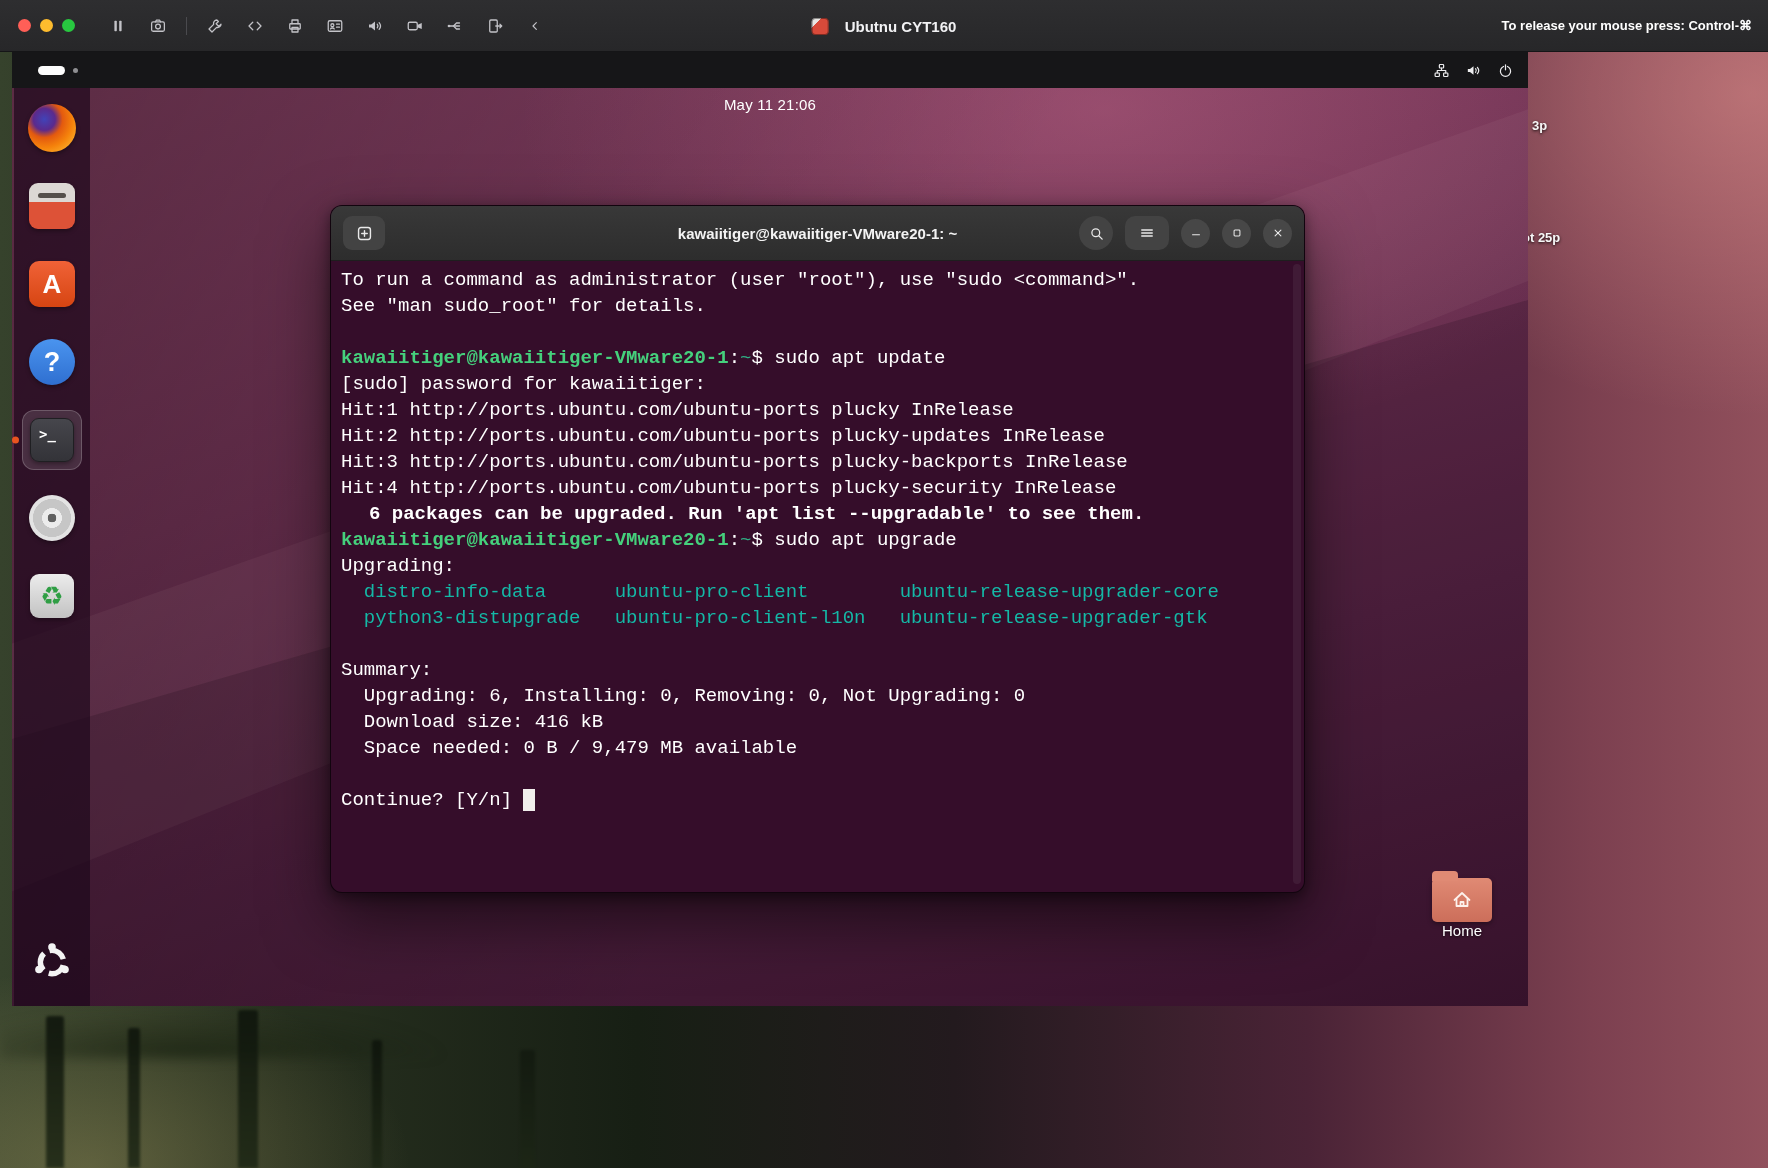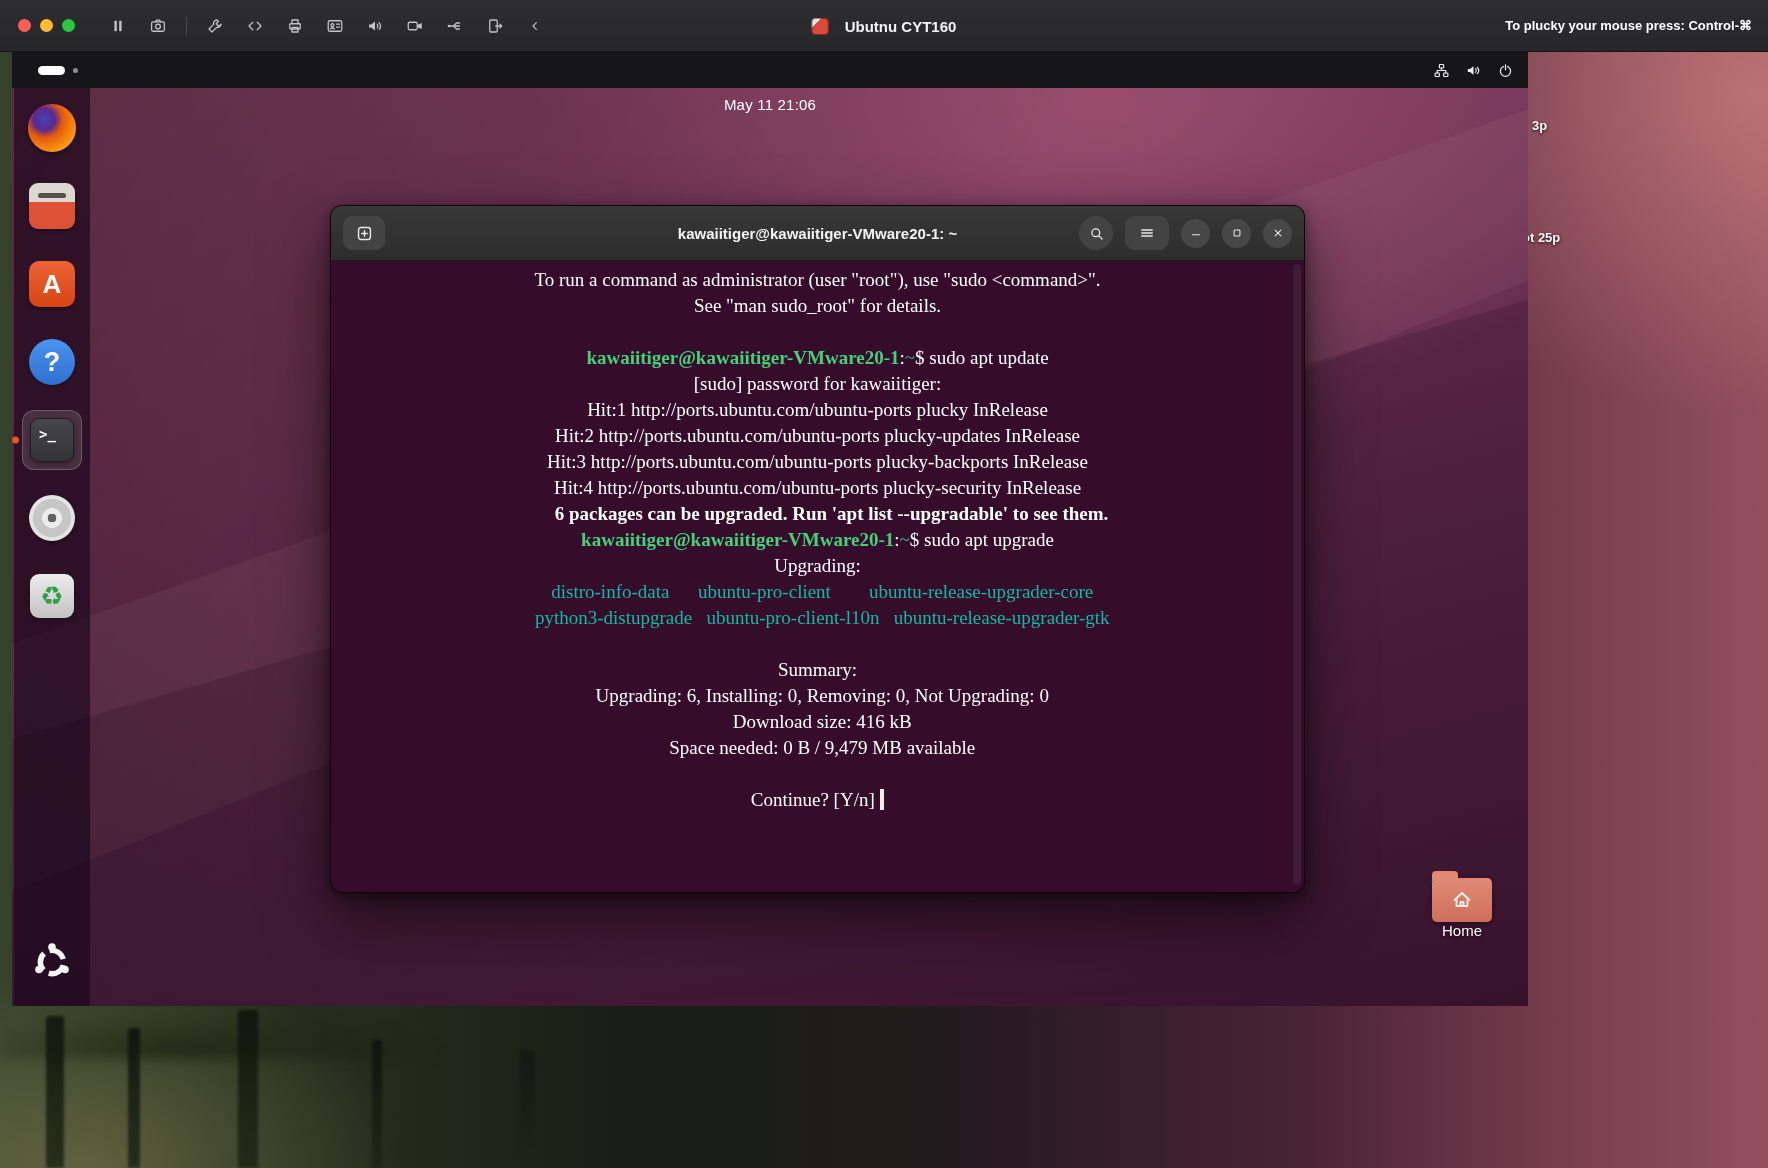--- a/index.html
+++ b/index.html
@@ -87,21 +87,21 @@
     box-shadow:0 26px 64px rgba(0,0,0,.55), 0 4px 14px rgba(0,0,0,.45);}
   .term-header{position:relative;height:55px;background:linear-gradient(#383838,#2d2d2d);border-bottom:1px solid #1e1e1e;display:flex;align-items:center;padding:0 12px;gap:12px;}
   .term-title{position:absolute;left:50%;transform:translateX(-50%);font-size:15px;font-weight:700;color:#f3f3f3;white-space:nowrap;}
   .hbtn{border:none;display:flex;align-items:center;justify-content:center;background:#434343;cursor:default;}
   .hbtn svg{stroke:#e9e9e9;fill:none;stroke-width:1.8;stroke-linecap:round;stroke-linejoin:round;}
   .btn-newtab{width:42px;height:34px;border-radius:9px;}
   .right-controls{margin-left:auto;display:flex;align-items:center;gap:12px;}
   .btn-search{width:34px;height:34px;border-radius:50%;}
   .btn-menu{width:44px;height:34px;border-radius:10px;}
   .wc{width:29px;height:29px;border-radius:50%;background:#474747;}
-  .term-body{position:relative;padding:6px 10px;font-family:Liberation Serif, serif;font-size:19px;line-height:26px;color:#ffffff;white-space:pre;text-align:center;}
+  .term-body{position:relative;padding:6px 10px;font-family:Liberation Mono, monospace;font-size:19px;line-height:26px;color:#ffffff;white-space:pre;}
   .tline{height:26px;}
   .c-fg{color:#ffffff;}
   .c-bold{color:#ffffff;font-weight:700;margin-left:28px;}
   .c-prompt{color:#45d07c;font-weight:700;}
   .c-path{color:#2fae84;}
   .c-pkg{color:#14b8a6;}
   .c-cursor{background:#f1eeec;color:#f1eeec;}
   .term-scroll{position:absolute;right:3px;top:58px;bottom:8px;width:8px;border-radius:4px;background:rgba(255,255,255,.06);z-index:6;}
 </style>
 </head>
@@ -194,21 +194,21 @@
       <button class="tb">
         <svg width="16" height="16" viewBox="0 0 24 24">
             <path d="M14 7l-5 5 5 5"></path>
           </svg>
       </button>
     </div>
     <div class="vm-title">
       <span class="vm-title-icon"></span>
       <span>Ubutnu CYT160</span>
     </div>
-    <div class="release-hint">To plucky your mouse press: Control-⌘</div>
+    <div class="release-hint">To release your mouse press: Control-⌘</div>
   </header>
 
   <div class="vm-screen">
     <div class="ov1"></div>
     <div class="ov2"></div>
 
     <div class="gnome-topbar">
       <div class="workspaces">
         <span class="ws-pill"></span>
         <span class="ws-dot"></span>

